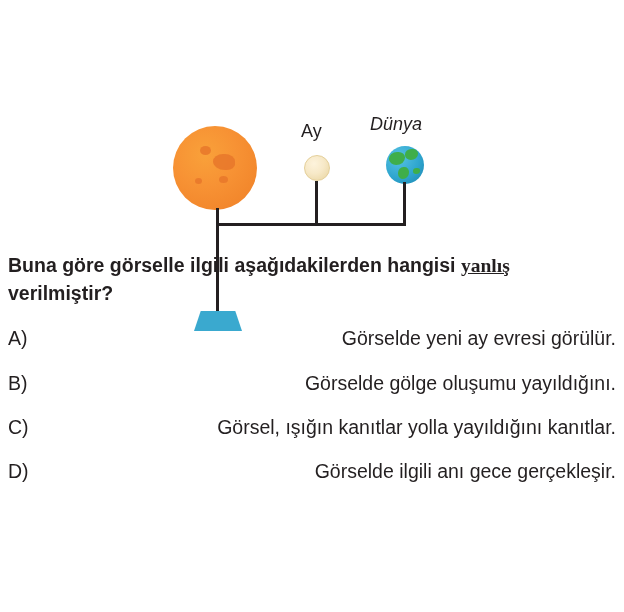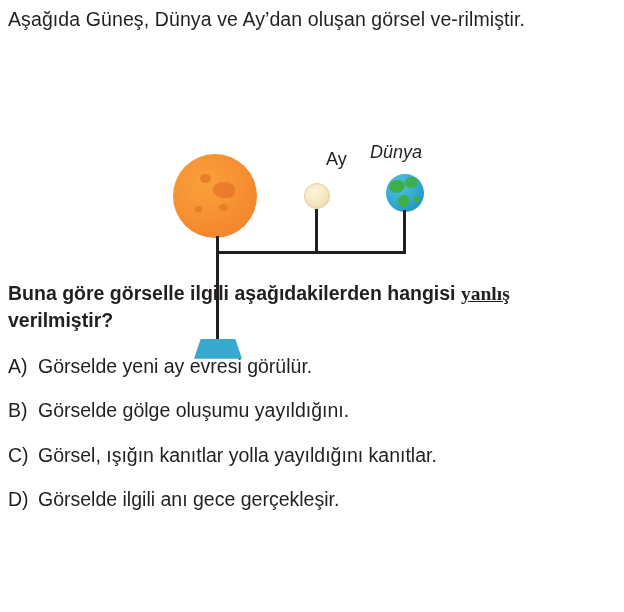--- a/index.html
+++ b/index.html
@@ -89,21 +89,21 @@
   .earth .l3 { width: 11px; height: 12px; left: 12px; top: 21px; }
   .earth .l4 { width: 7px;  height: 6px;  left: 27px; top: 22px; }
 
   
   .lbl {
     position: absolute;
     font-size: 18px;
     color: #231f20;
     white-space: nowrap;
   }
-  .lbl-ay { left: 293px; top: 103px; margin-left: 25px; }
+  .lbl-ay { left: 293px; top: 103px; }
   .lbl-dunya { left: 362px; top: 96px; font-style: italic; }
 
   
   .rod {
     position: absolute;
     background: #231f20;
   }
   .rod-h-main { left: 208px; top: 205px; width: 190px; height: 3px; }
   .rod-v-sun  { left: 208px; top: 190px; width: 3px;  height: 108px; }
   .rod-v-moon { left: 307px; top: 163px; width: 3px;  height: 45px; }
@@ -139,28 +139,28 @@
     margin-bottom: 18px;
     display: flex;
     align-items: baseline;
   }
   .option .letter {
     width: 30px;
     flex: 0 0 30px;
   }
   .option .text {
     flex: 1 1 auto;
+    text-align: right;
   }
 </style>
 </head>
 <body>
 
 <div class="page">
 
-  <div class="intro">Aşağıda Güneş, Dünya ve Ay’dan oluşan görsel ve-rilmiştir.</div>
 
   <div class="figure">
 
     <div class="sun">
       <div class="spot s1"></div>
       <div class="spot s2"></div>
       <div class="spot s3"></div>
       <div class="spot s4"></div>
     </div>
 

